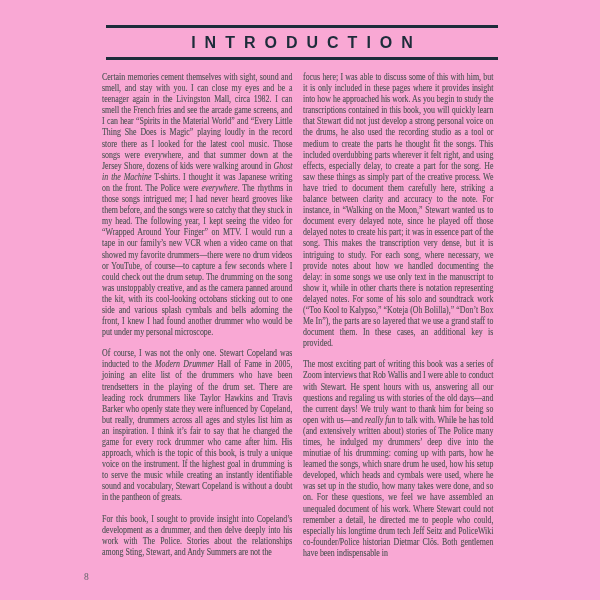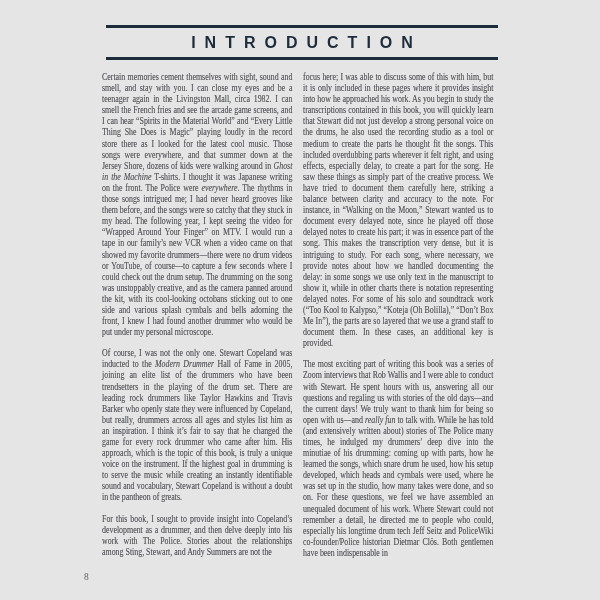--- a/index.html
+++ b/index.html
@@ -4,21 +4,21 @@
 <style>
   html, body {
     margin: 0;
     padding: 0;
     background: #ffffff;
   }
   .page {
     position: relative;
     width: 600px;
     height: 600px;
-    background: #e5e5e5;
+    background: #f9a8d4;
     overflow: hidden;
     font-family: "Liberation Serif", serif;
   }
   .title-block {
     position: absolute;
     left: 106px;
     top: 25px;
     width: 392px;
   }
   .rule {

